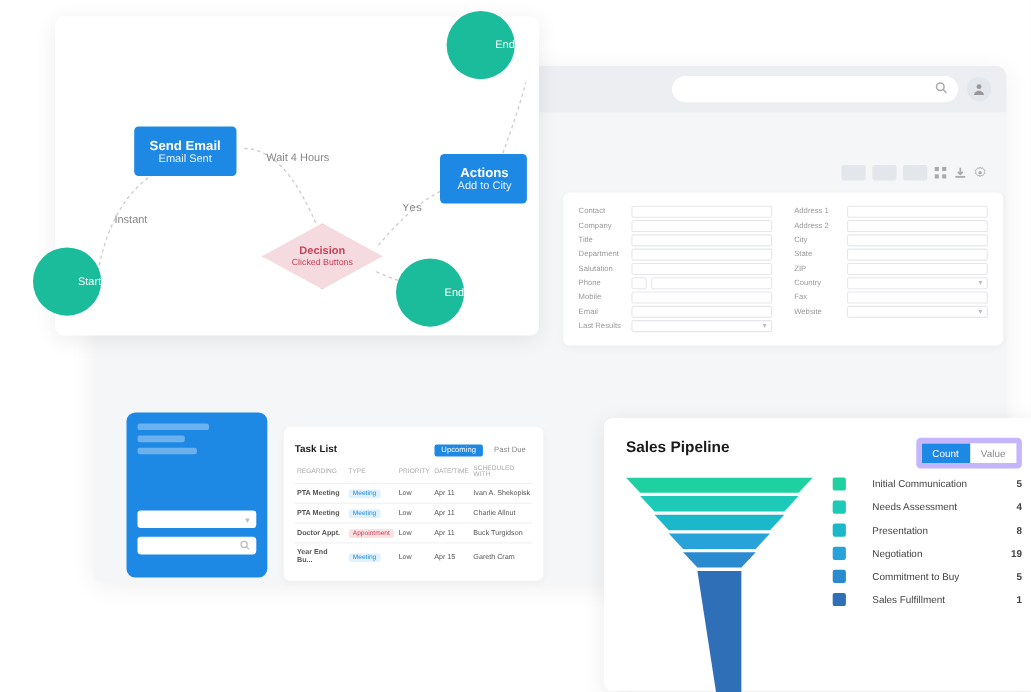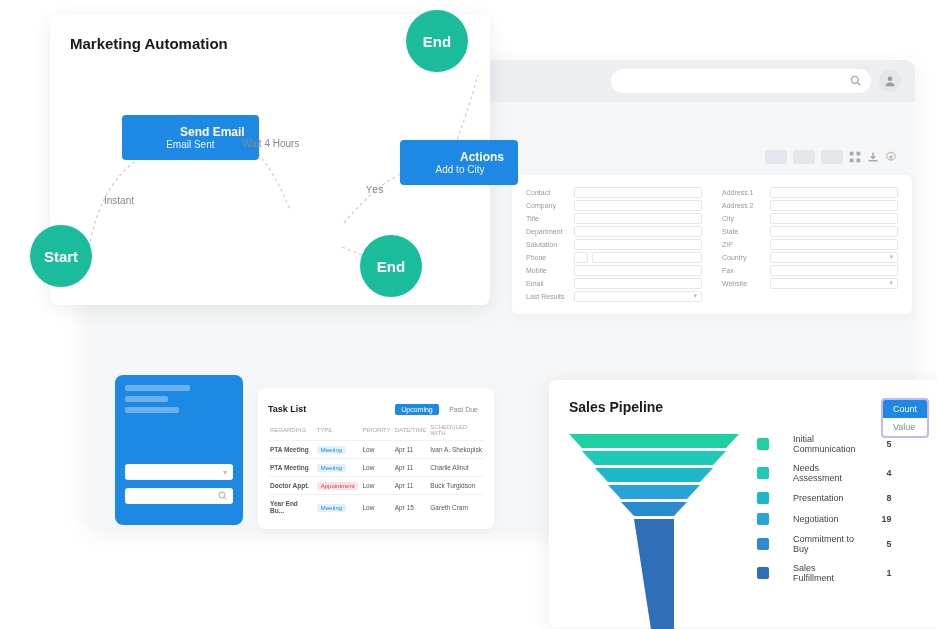--- a/index.html
+++ b/index.html
@@ -1,27 +1,27 @@
 <!DOCTYPE html>
 <html><head>
 <meta charset="utf-8">
 <style>
 * { box-sizing: border-box; margin: 0; padding: 0; font-family: -apple-system, BlinkMacSystemFont, 'Segoe UI', sans-serif; }
 body { width: 937px; height: 629px; position: relative; background: #fff; overflow: hidden; }
 
 
 .card-ma { position: absolute; left: 50px; top: 15px; width: 440px; height: 290px; background: #fff; border-radius: 8px; box-shadow: 0 4px 20px rgba(0,0,0,0.08); padding: 20px; z-index: 30; }
 .card-ma h2 { font-size: 15px; font-weight: 600; color: #1a1a1a; }
-.circle { position: absolute; width: 62px; height: 62px; border-radius: 50%; background: #1abc9c; color: #fff; display: flex; align-items: center; justify-content: center; font-size: 15px; font-weight: 700; z-index: 35; }
+.circle { position: absolute; width: 62px; height: 62px; border-radius: 50%; background: #1abc9c; color: #fff; display: flex; align-items: center; justify-content: flex-end; font-size: 10px; font-weight: 400; z-index: 35; }
 .circle.start { left: 30px; top: 225px; }
 .circle.end1 { left: 406px; top: 10px; }
 .circle.end2 { left: 360px; top: 235px; }
 .box { position: absolute; padding: 10px 14px; border-radius: 4px; text-align: center; }
 .box-blue { background: #1e88e5; color: #fff; }
-.box-blue .t1 { font-size: 12px; font-weight: 700; margin-left: 44px; }
+.box-blue .t1 { font-size: 12px; font-weight: 700; }
 .box-blue .t2 { font-size: 10px; opacity: 0.9; }
 .box.sendemail { left: 72px; top: 100px; }
 .box.actions { left: 350px; top: 125px; padding-left: 16px; }
 .diamond { position: absolute; left: 188px; top: 188px; width: 110px; height: 60px; background: #f5dbe0; border: 1px solid #e8c0c8; color: #c94158; display: flex; flex-direction: column; align-items: center; justify-content: center; font-size: 10px; clip-path: polygon(50% 0, 100% 50%, 50% 100%, 0 50%); }
 .diamond .t1 { font-weight: 700; font-size: 10px; }
 .diamond .t2 { font-size: 8px; }
 .edge-label { position: absolute; font-size: 10px; color: #888; }
 .edge-label.instant { left: 54px; top: 180px; }
 .edge-label.wait { left: 192px; top: 123px; }
 .edge-label.yes { left: 316px; top: 170px; font-family: Liberation Mono, monospace; }
@@ -67,21 +67,21 @@
 .blue-card .bar.w1 { width: 60%; }
 .blue-card .bar.w2 { width: 40%; }
 .blue-card .bar.w3 { width: 50%; }
 .blue-card .pill { height: 16px; background: #fff; border-radius: 3px; margin-top: 8px; display: flex; align-items: center; justify-content: flex-end; padding: 0 6px; color: #1e88e5; }
 .blue-card .pill .chev { font-size: 8px; color: #bbb; }
 .blue-card .pill .mag { font-size: 9px; color: #bbb; }
 
 
 .card-sp { position: absolute; left: 549px; top: 380px; width: 400px; height: 248px; background: #fff; border-radius: 8px; box-shadow: 0 4px 20px rgba(0,0,0,0.08); padding: 18px 20px; z-index: 25; }
 .card-sp h2 { font-size: 14px; font-weight: 700; color: #1a1a1a; display: inline-block; }
-.sp-toggle { float: right; display: flex; border: 2px solid #c4b5fd; border-radius: 4px; overflow: hidden; flex-direction: column; }
+.sp-toggle { float: right; display: flex; border: 5px solid #c4b5fd; border-radius: 4px; overflow: hidden; }
 .sp-toggle span { font-size: 9px; padding: 4px 10px; color: #888; }
 .sp-toggle span.active { background: #1e88e5; color: #fff; }
 .sp-body { display: flex; margin-top: 18px; gap: 18px; }
 .funnel-wrap { width: 170px; height: 190px; position: relative; }
 .legend { flex: 1; }
 .legend-row { display: flex; align-items: center; font-size: 9px; color: #444; margin-bottom: 9px; gap: 16px; }
 .legend-row .sw { width: 12px; height: 12px; border-radius: 2px; margin-right: 8px; }
 .legend-row .lab { flex: 1; }
 .legend-row .val { font-weight: 700; width: 20px; text-align: right; }
 </style>
@@ -261,38 +261,41 @@
           <td><span class="task-badge meeting">Meeting</span></td>
           <td>Low</td>
           <td>Apr 15</td>
           <td>Gareth Cram</td>
         </tr>
       </tbody>
   </table>
 </div>
 
 <div class="card-ma">
-  <h2>Marketing Automation</h2>
   <svg class="edges" width="440" height="290">
     <g stroke="#ccc" stroke-width="1.2" stroke-dasharray="3,3" fill="none">
       <path d="M38 238 Q50 165 95 140"></path>
       <path d="M172 120 Q210 120 240 195"></path>
       <path d="M294 208 Q330 165 360 155"></path>
       <path d="M292 232 Q340 252 370 258"></path>
       <path d="M405 130 Q420 90 428 60"></path>
     </g>
   </svg>
   <div class="box box-blue sendemail">
     <div class="t1">Send Email</div>
     <div class="t2">Email Sent</div>
   </div>
   <div class="box box-blue actions">
     <div class="t1">Actions</div>
     <div class="t2">Add to City</div>
   </div>
+  <div class="diamond">
+    <div class="t1">Decision</div>
+    <div class="t2">Clicked Buttons</div>
+  </div>
   <span class="edge-label instant">Instant</span>
   <span class="edge-label wait">Wait 4 Hours</span>
   <span class="edge-label yes">Yes</span>
   <span class="edge-label no">No</span>
 </div>
 <div class="circle start">
     <span>Start</span>
   </div>
 <div class="circle end1">
     <span>End</span>

